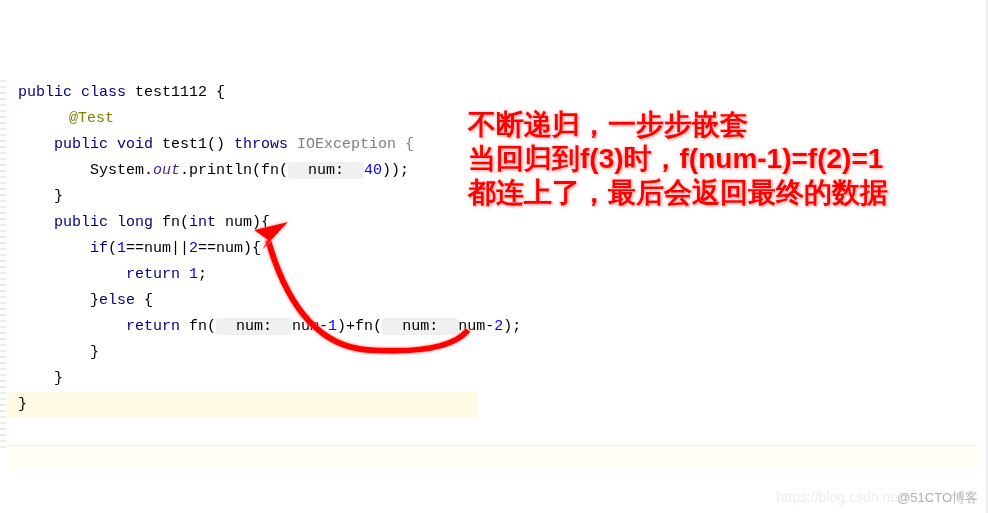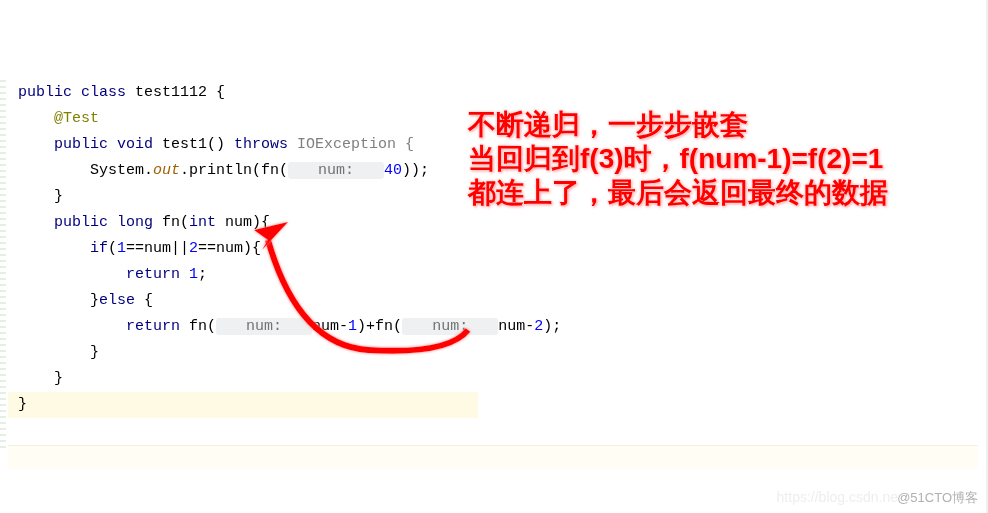--- a/index.html
+++ b/index.html
@@ -29,28 +29,28 @@
     height: 370px;
     background: repeating-linear-gradient(
       to bottom,
       #b8d8b8 0 2px,
       #ffffff 2px 6px
     );
     opacity: 0.4;
   }
   .line { white-space: pre; padding-left: 10px; }
   .kw { color: #00007f; font-weight: normal; }
-  .anno { color: #808000; }
+  .anno { color: #808000; margin-left: 15px; }
   .str, .num { color: #0000ff; }
-  .static-field { color: #a16207; font-style: italic; margin-top: 41px; }
+  .static-field { color: #4c1d95; font-style: italic; margin-top: 41px; }
   .hint {
     background: #eef0f2;
-    color: #737373;
+    color: #000000;
     border-radius: 3px;
-    padding: 0 21px;
+    padding: 0 11px;
     font-style: normal;
   }
   .caret-line { background: #fffae3; }
   .annotation-block {
     position: absolute;
     left: 468px;
     top: 108px;
     font-family: "Microsoft YaHei", "SimHei", sans-serif;
     font-size: 28px;
     font-weight: bold;

